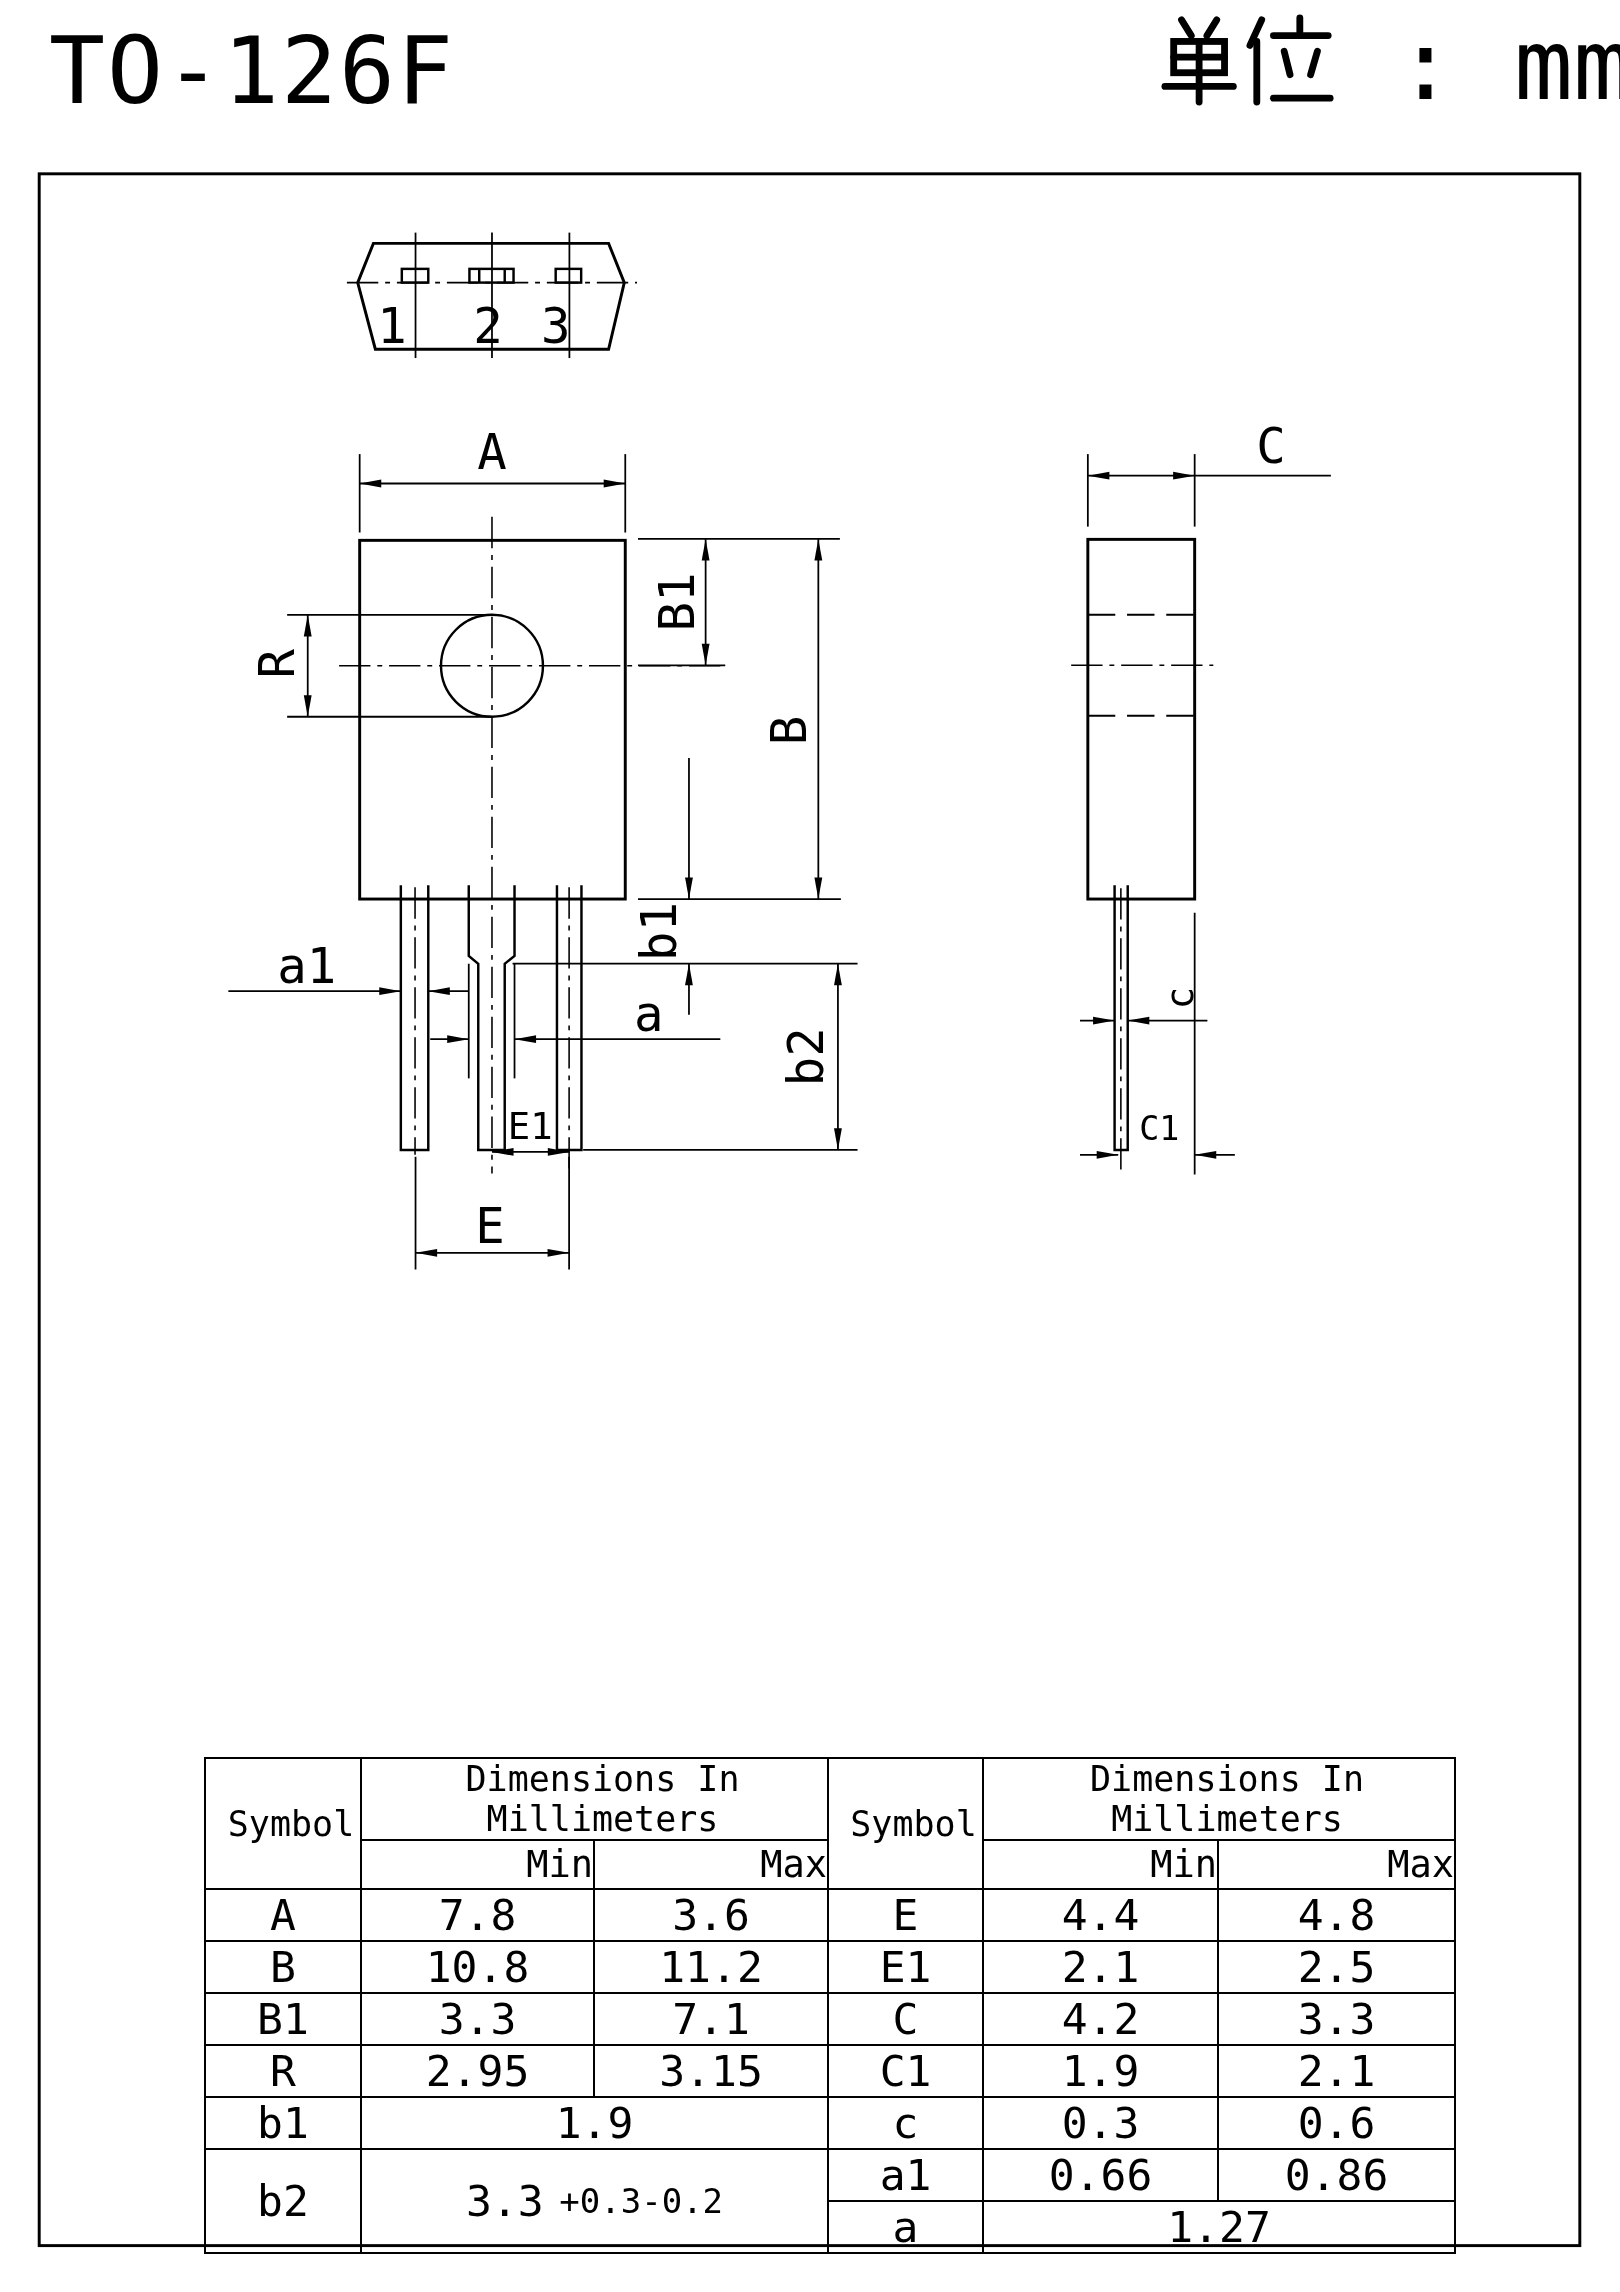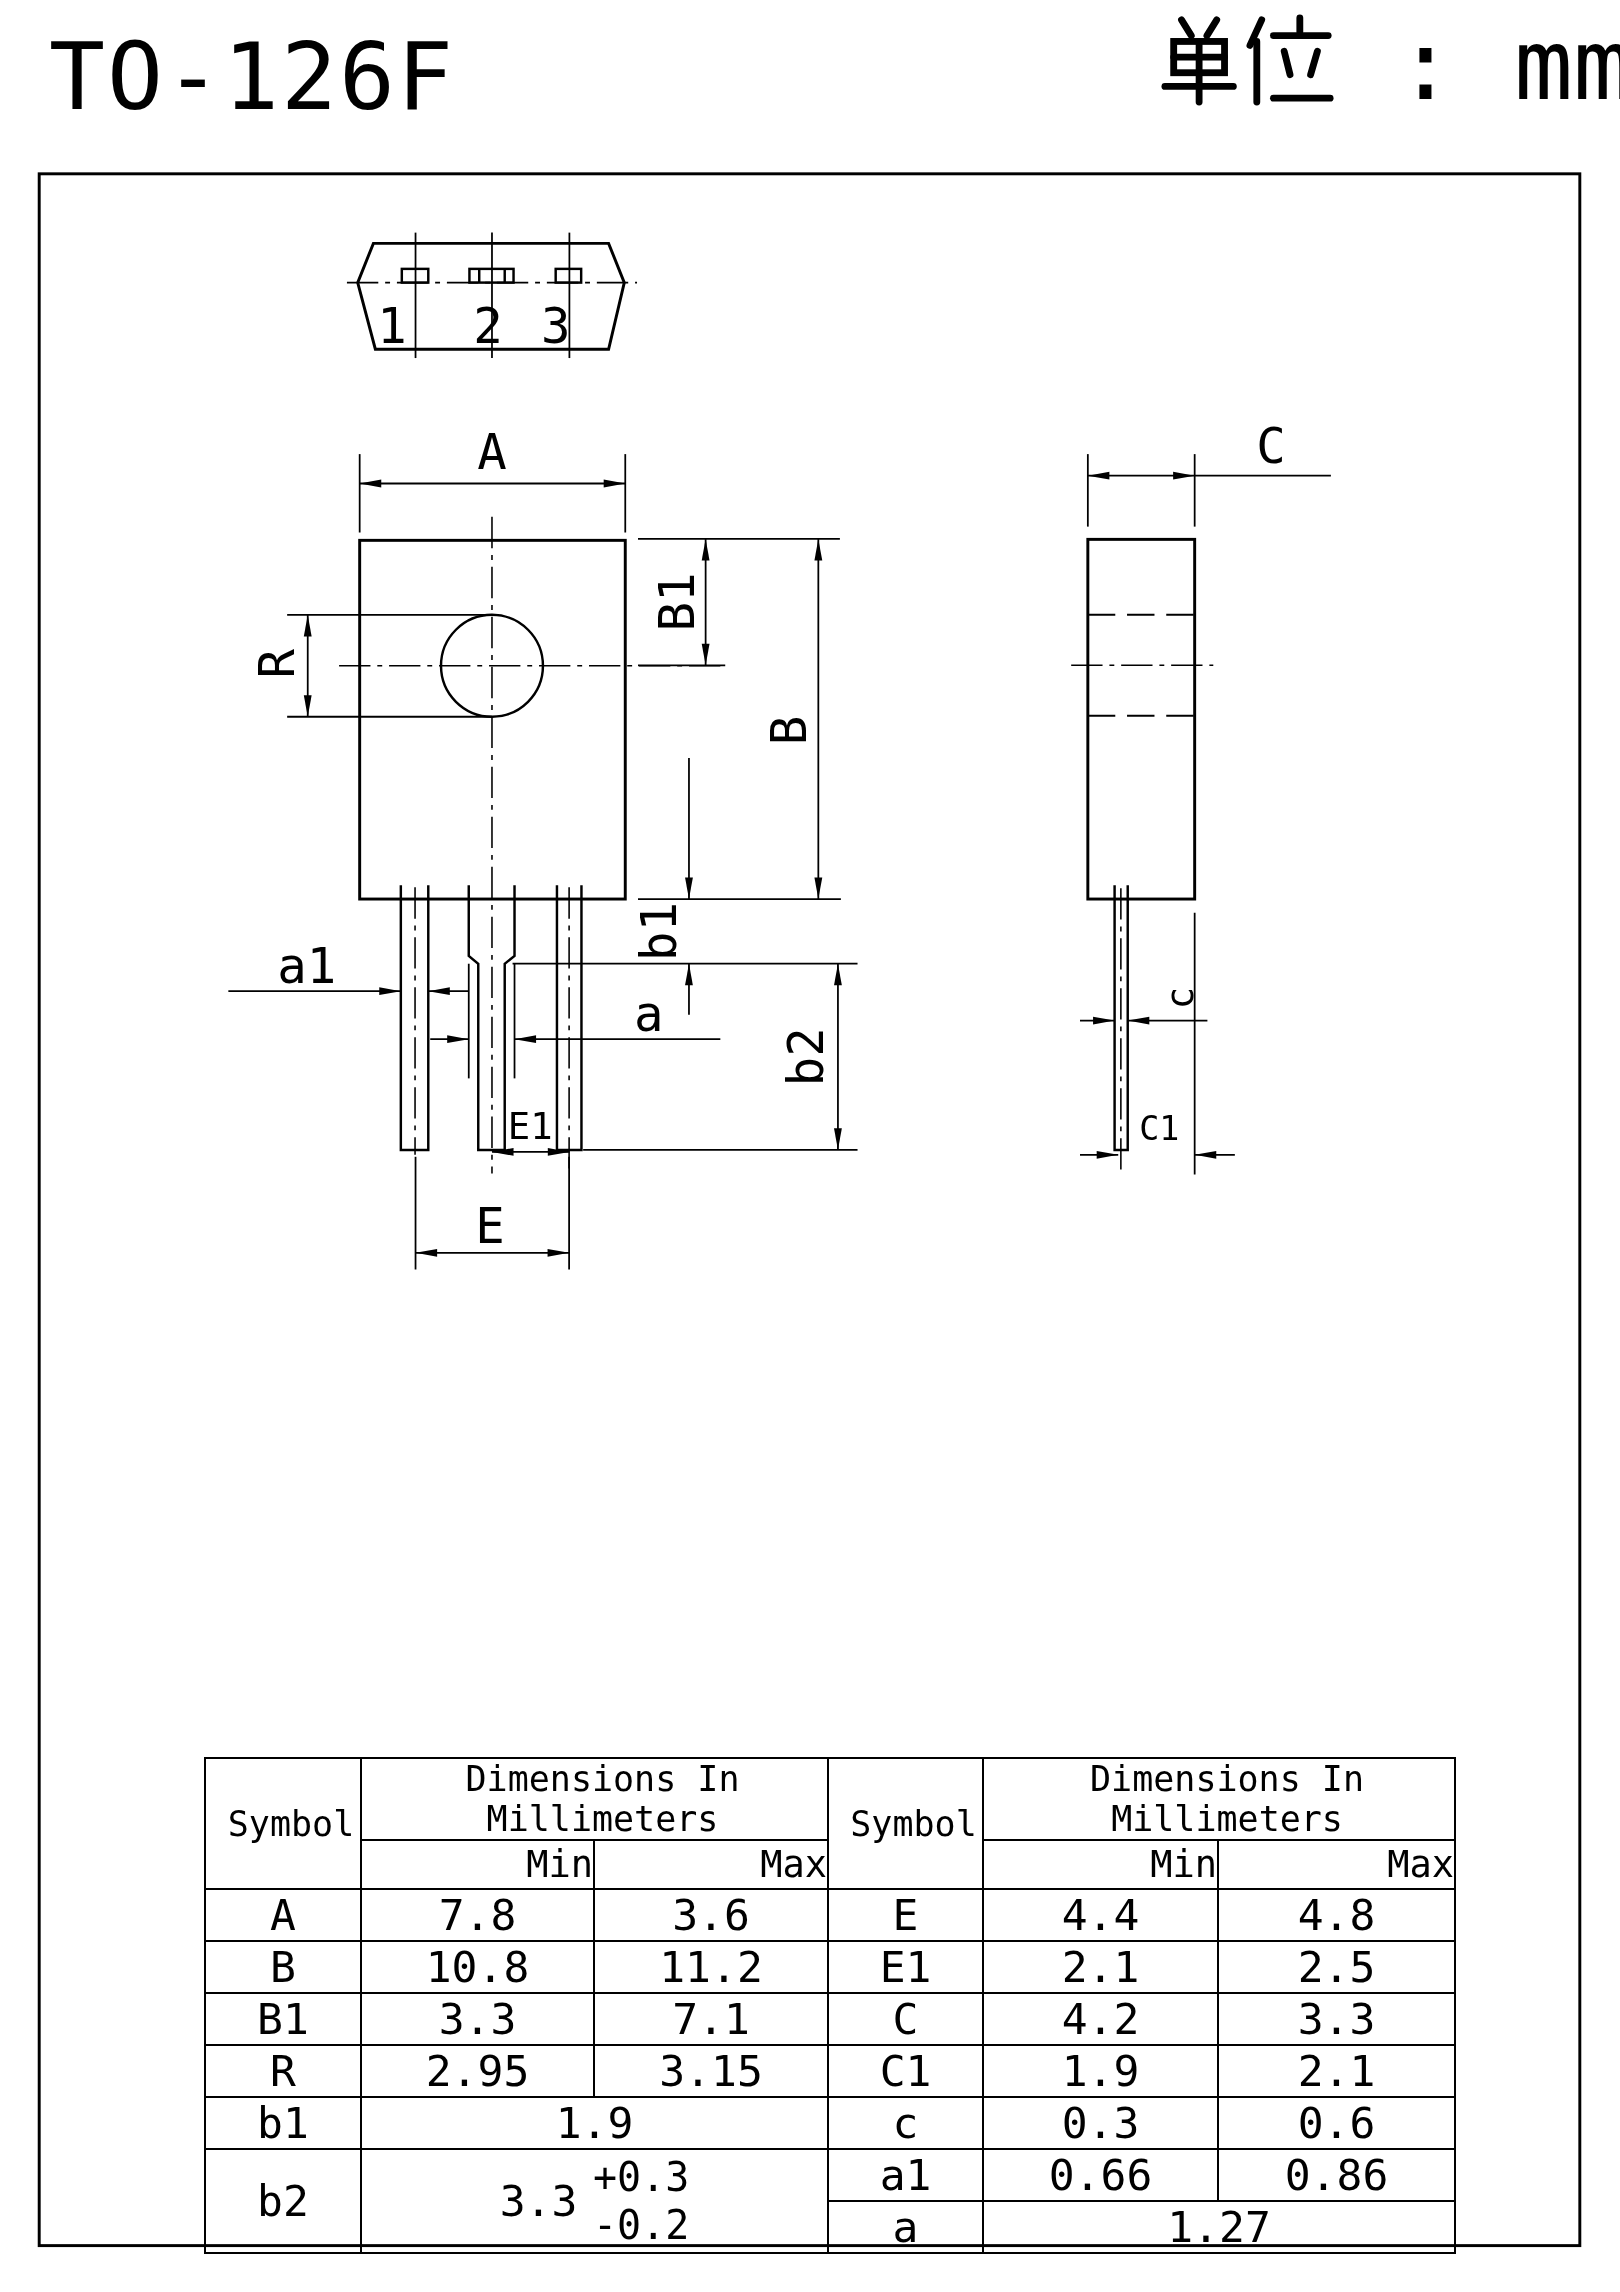--- a/index.html
+++ b/index.html
@@ -1,39 +1,39 @@
 <!DOCTYPE html>
 <html><head>
 <meta charset="utf-8">
 <style>
   html,body{margin:0;padding:0;background:#fff;}
   .page{position:relative;width:1620px;height:2293px;background:#ffffff;overflow:hidden;
         font-family:"DejaVu Sans Mono","Liberation Mono",monospace;color:#000;}
-  .doc-title{position:absolute;left:49px;top:23px;font-size:93px;letter-spacing:2px;font-weight:400;}
+  .doc-title{position:absolute;left:49px;top:17px;font-size:93px;letter-spacing:2px;font-weight:400;}
   .unit-wrap{position:absolute;left:1160px;top:11.8px;height:98px;}
   .unit-text{position:absolute;left:192px;top:-3.9px;font-size:98px;letter-spacing:0px;white-space:nowrap;margin-left:44px;}
   .sr{position:absolute;width:1px;height:1px;overflow:hidden;clip:rect(0 0 0 0);}
   svg text{fill:#000;stroke:none;font-family:"DejaVu Sans Mono","Liberation Mono",monospace;}
   .lbl{font-size:50px;}
   .lbls{font-size:38px;}
   .lblc1{font-size:34px;}
   .ln,.thick,.pin,.thin,.cl,.hid{stroke:#000;fill:none;}
   .thick{stroke-width:3;}
   .pin{stroke-width:2.5;}
   .thin{stroke-width:1.8;}
   .cl{stroke-width:1.6;stroke-dasharray:32 7 5 7;}
   .hid{stroke-width:2;stroke-dasharray:28 12;}
   marker{overflow:visible;}
   
   .dim-table{position:absolute;left:204px;top:1757px;width:1251px;border-collapse:collapse;table-layout:fixed;}
   .dim-table td{border:2.9px solid #000;text-align:center;vertical-align:middle;padding:0;font-size:43px;}
   .dim-table td.hd{font-size:35px;padding-left:16px;}
   .dim-table td.mm{font-size:37px;text-align:right;}
   .b2flex{display:flex;align-items:center;justify-content:center;gap:15.7px;}
-  .tol{display:flex;flex-direction:column;font-size:40px;line-height:1.2;text-align:left;}
+  .tol{display:flex;flex-direction:row;font-size:34px;line-height:1.2;text-align:left;}
 </style>
 </head>
 <body>
 
 <div class="page">
 
   <div class="doc-title">TO-126F</div>
 
   <div class="unit-wrap">
     <svg width="176" height="98" viewBox="0 0 180 100">

